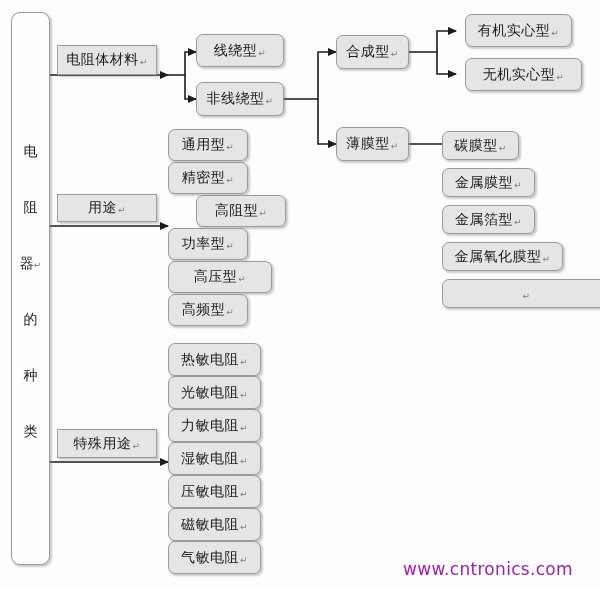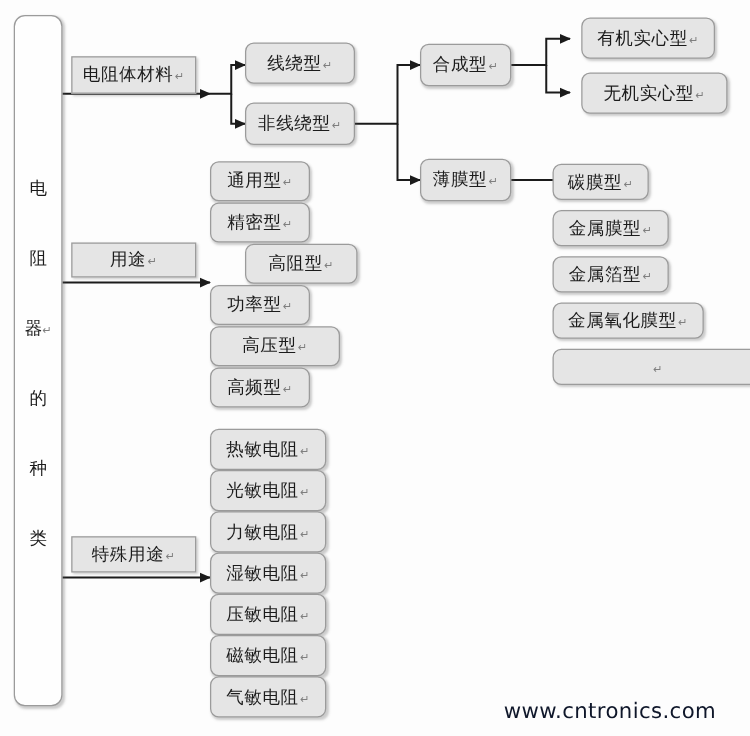--- a/index.html
+++ b/index.html
@@ -67,21 +67,21 @@
     line-height: 1;
     margin: 21px 0;
     letter-spacing: 0px;
   }
   .rootbox .ch .cap {
     font-size: 9px;
     color: #7f7f7f;
   }
   .watermark {
     position: absolute;
-    color: #0f172a;
+    color: #a21caf;
     font-size: 17px;
     font-family: "DejaVu Sans", "Liberation Sans", sans-serif;
     letter-spacing: 0.3px;
     user-select: none;
   }
 </style>
 </head>
 <body>
 
 <div id="canvas">

